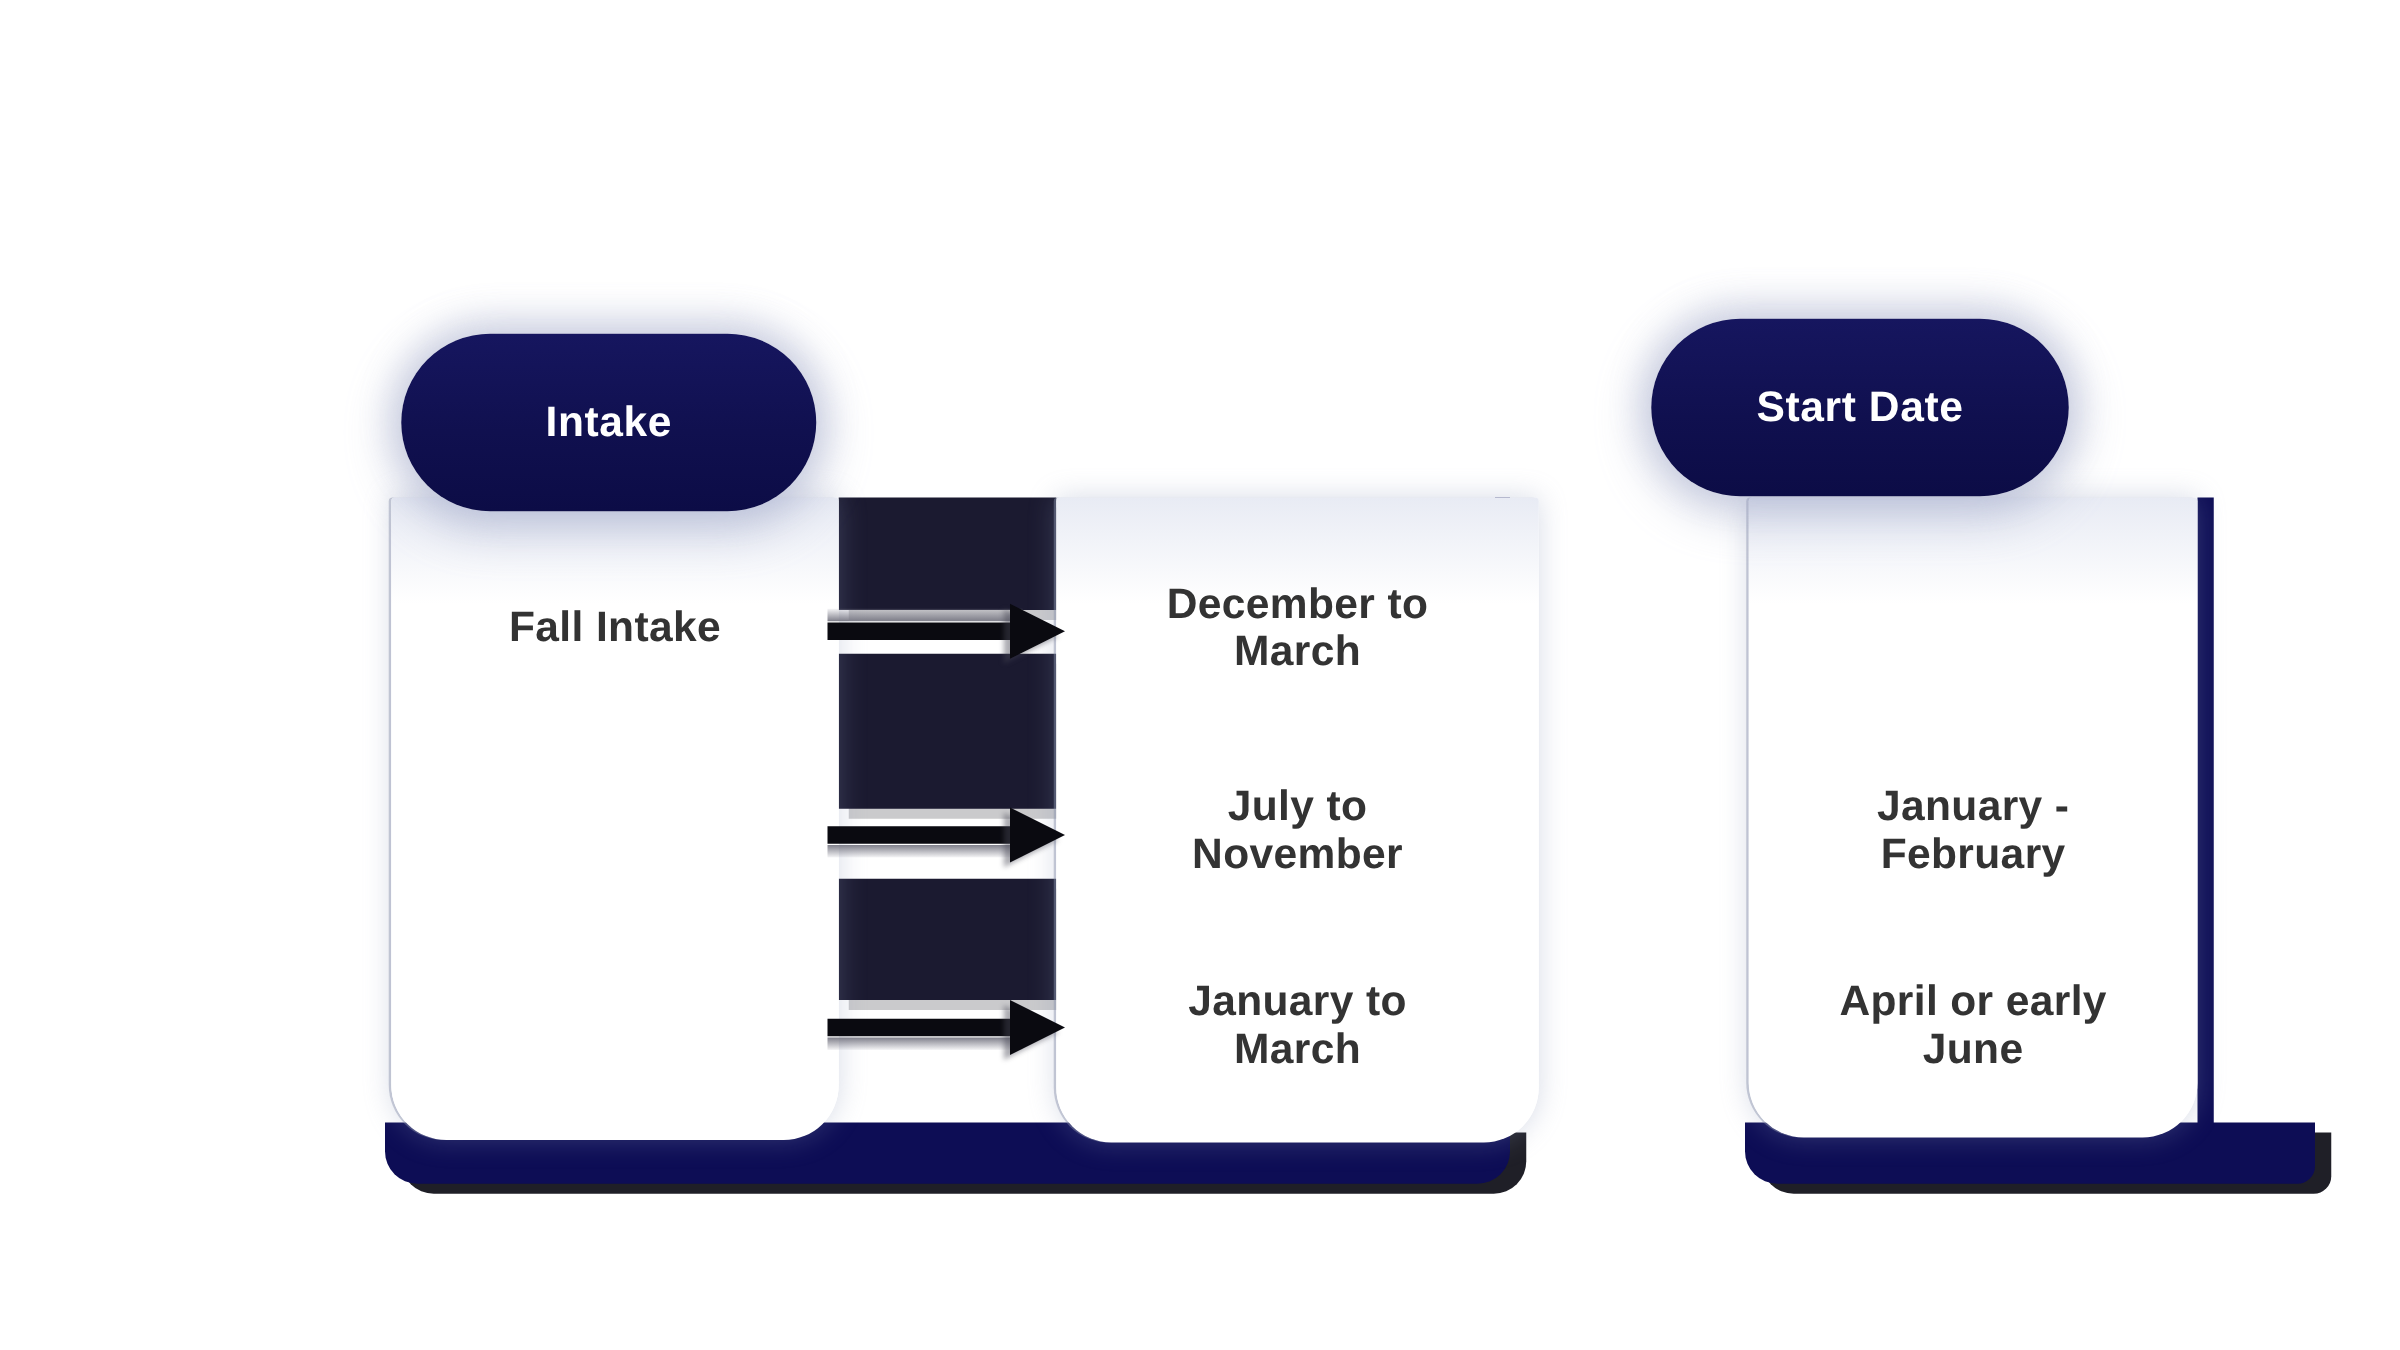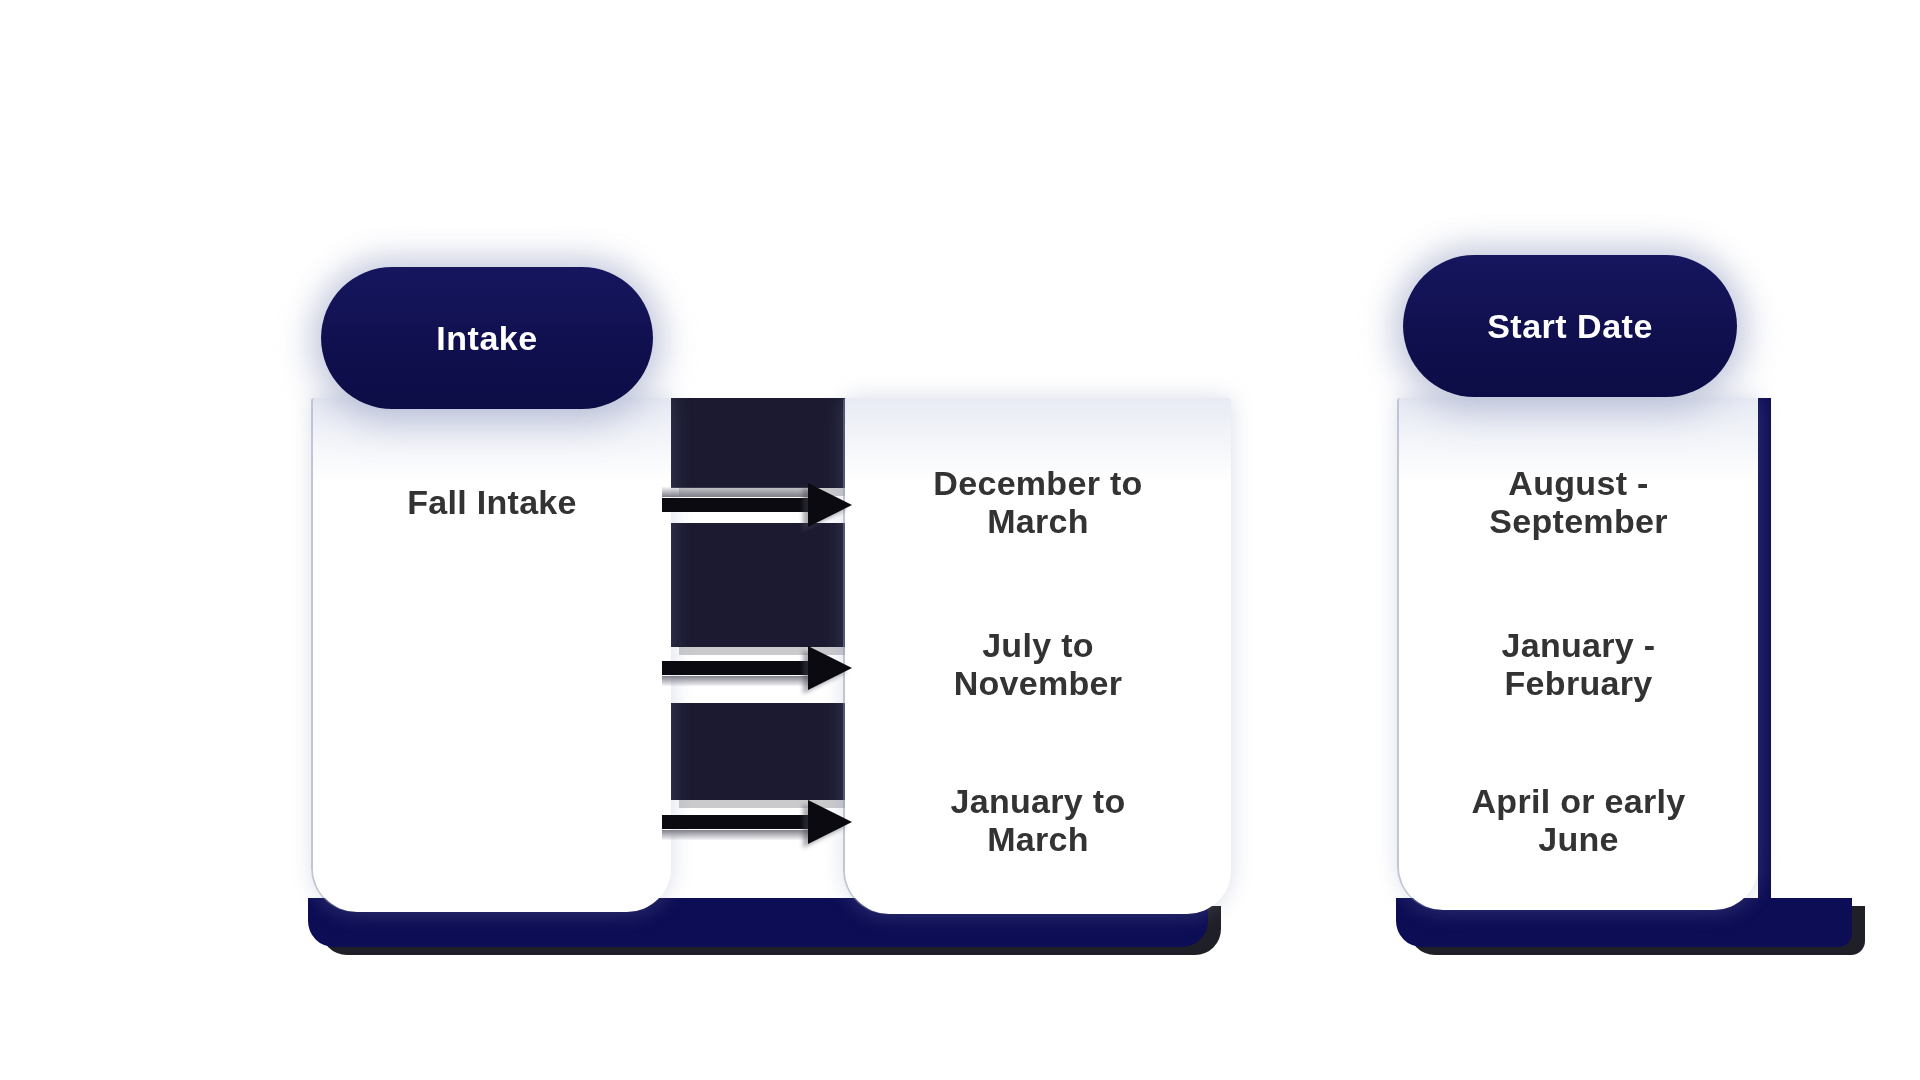--- a/index.html
+++ b/index.html
@@ -46,21 +46,21 @@
   .smear.down{top:30px;background:linear-gradient(180deg,rgba(120,120,132,.95),rgba(190,190,200,.15));}
   
   .pill{position:absolute;height:142px;border-radius:71px;display:flex;align-items:center;
         justify-content:center;text-align:center;color:#ffffff;font-size:34px;font-weight:700;
         letter-spacing:.5px;line-height:1.18;white-space:pre-line;z-index:6;
         box-shadow:0 8px 36px 8px rgba(150,160,196,.45), 0 -6px 28px 6px rgba(158,166,200,.30);}
   .pill-navy{background:linear-gradient(180deg,#16165f 0%,var(--navy,#10104f) 55%,#0c0c46 100%);}
   .pill-blue{background:linear-gradient(180deg,#33b4f5 0%,var(--blue,#29acf2) 55%,#1ea0e9 100%);}
   .p1{left:321px;top:256px;width:332px;margin-top:11px;}
   .p2{left:848px;top:258px;width:330px;}
-  .p3{left:1403px;top:255px;width:334px;}
+  .p3{left:1321px;top:255px;width:334px;}
 </style>
 </head>
 <body>
 
 <div class="stage">
 
   <div class="seg seg1"></div>
   <div class="seg seg2"></div>
   <div class="seg seg3"></div>
 
@@ -75,22 +75,20 @@
   </div>
   <div class="card c2">
     <div class="row r1">December to
 March</div>
     <div class="row r2">July to
 November</div>
     <div class="row r3">January to
 March</div>
   </div>
   <div class="card c3">
-    <div class="row r1">August -
-September</div>
     <div class="row r2">January -
 February</div>
     <div class="row r3">April or early
 June</div>
   </div>
 
   <div class="arrow a1">
     <div class="smear up"></div>
     <div class="shaft"></div>
     <div class="head"></div>

